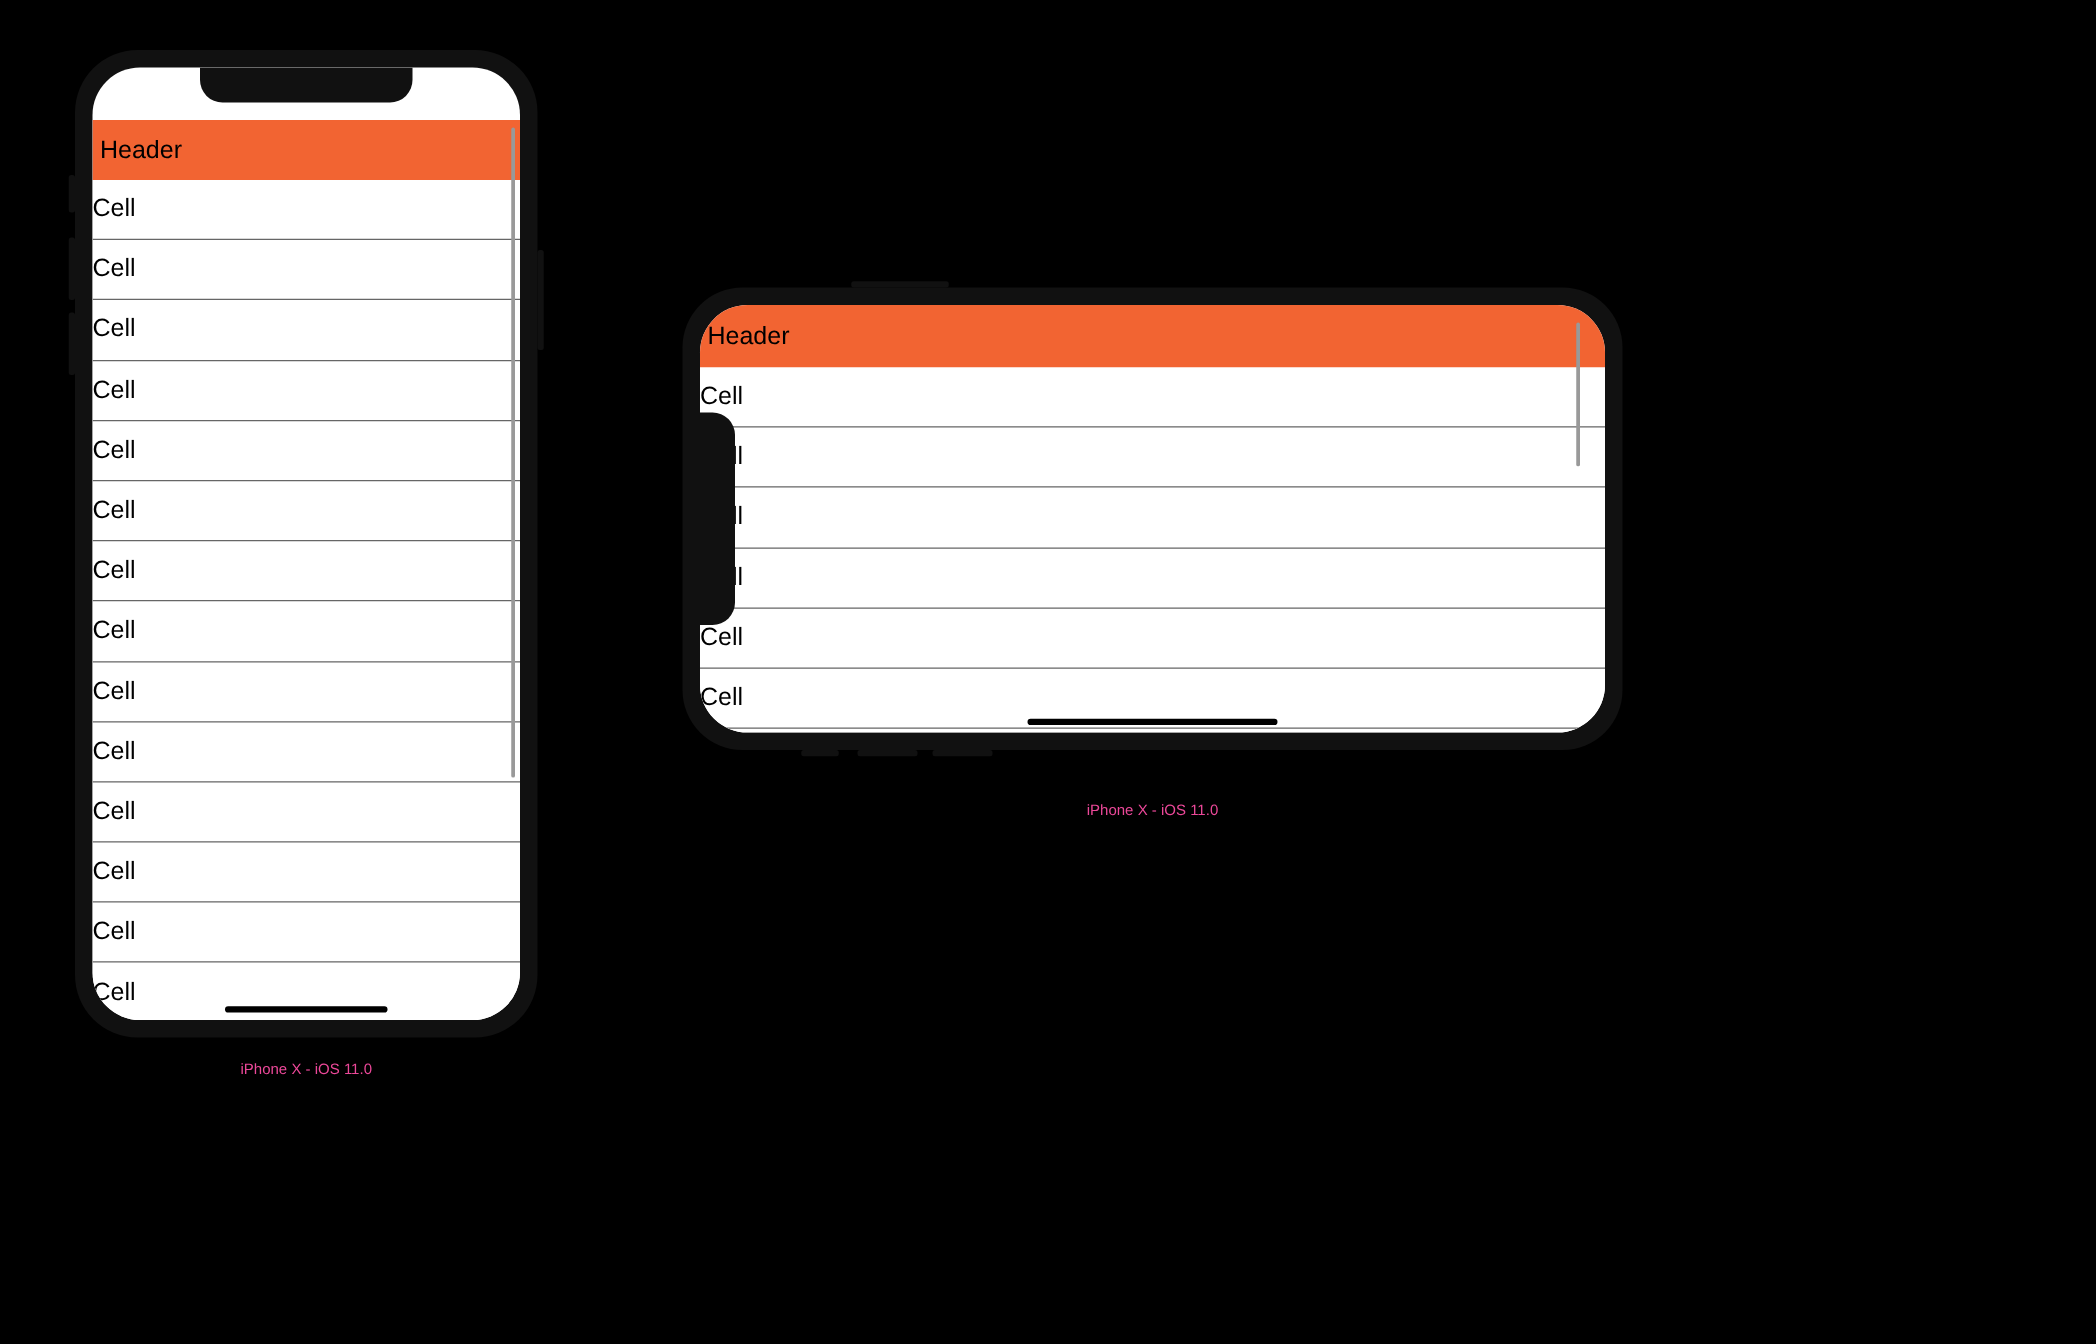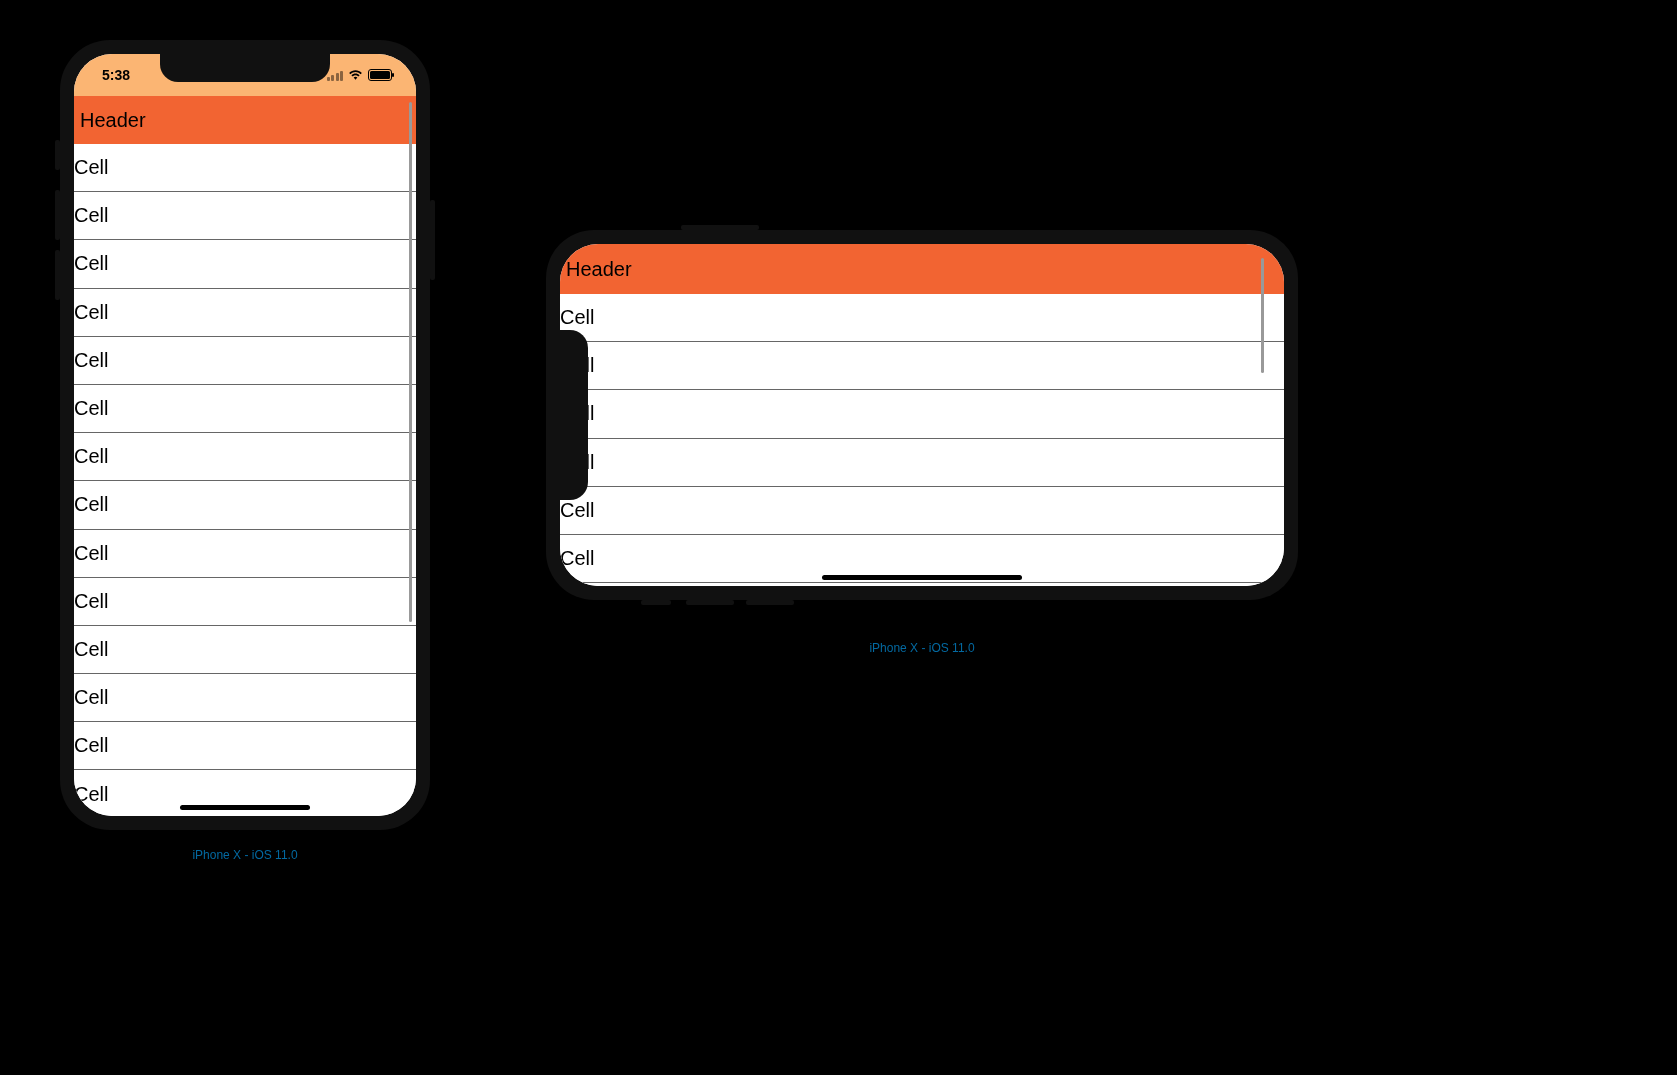--- a/index.html
+++ b/index.html
@@ -196,21 +196,21 @@
     left: 50%;
     transform: translateX(-50%);
     width: 130px;
     height: 5px;
     background: #000;
     border-radius: 3px;
     z-index: 40;
   }
   .device-caption {
     position: absolute;
-    color: #0369a1;
+    color: #ec4899;
     font-size: 12px;
     font-weight: 500;
     text-align: center;
   }
   .caption-portrait { left: 60px; top: 848px; width: 370px; }
   .caption-landscape { left: 546px; top: 641px; width: 752px; }
 
   
   .device-landscape {
     position: absolute;
@@ -324,39 +324,20 @@
 <div class="device-portrait">
   <div class="side-btn-right"></div>
   <div class="side-btn-left-1"></div>
   <div class="side-btn-left-2"></div>
   <div class="side-btn-left-3"></div>
 
   <div class="screen">
 
     <div class="notch"></div>
 
-    <div class="status-bar">
-      <div class="left-time">5:38</div>
-      <div class="right-icons">
-        <span class="cell-bars">
-          <span></span>
-            <span></span>
-            <span></span>
-            <span></span>
-        </span>
-        <span class="wifi-icon">
-          <svg viewBox="0 0 16 12">
-              <path d="M8 11 L6 8.6 C6.6 8.1 7.3 7.8 8 7.8 C8.7 7.8 9.4 8.1 10 8.6 Z M3.6 6.2 C4.9 5 6.4 4.3 8 4.3 C9.6 4.3 11.1 5 12.4 6.2 L11 7.6 C10.1 6.8 9.1 6.3 8 6.3 C6.9 6.3 5.9 6.8 5 7.6 Z M1.2 3.8 C3.2 1.9 5.5 0.9 8 0.9 C10.5 0.9 12.8 1.9 14.8 3.8 L13.4 5.2 C11.8 3.7 9.9 2.9 8 2.9 C6.1 2.9 4.2 3.7 2.6 5.2 Z" fill="#000"></path>
-            </svg>
-        </span>
-        <span class="batt">
-            <span class="fill"></span>
-          </span>
-      </div>
-    </div>
 
     <div class="table-header">
       <span>Header</span>
     </div>
 
     <div class="scroll-indicator-p"></div>
 
     <div class="table-body">
       <div class="cell-row">
           <span>Cell</span>

